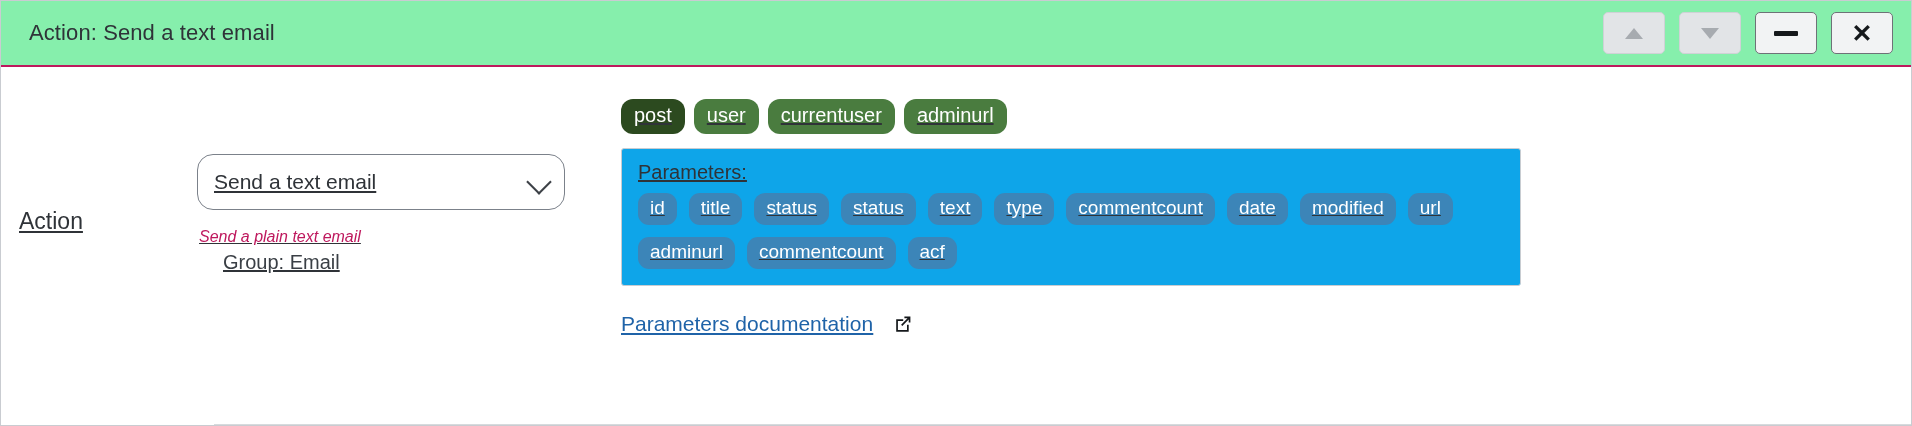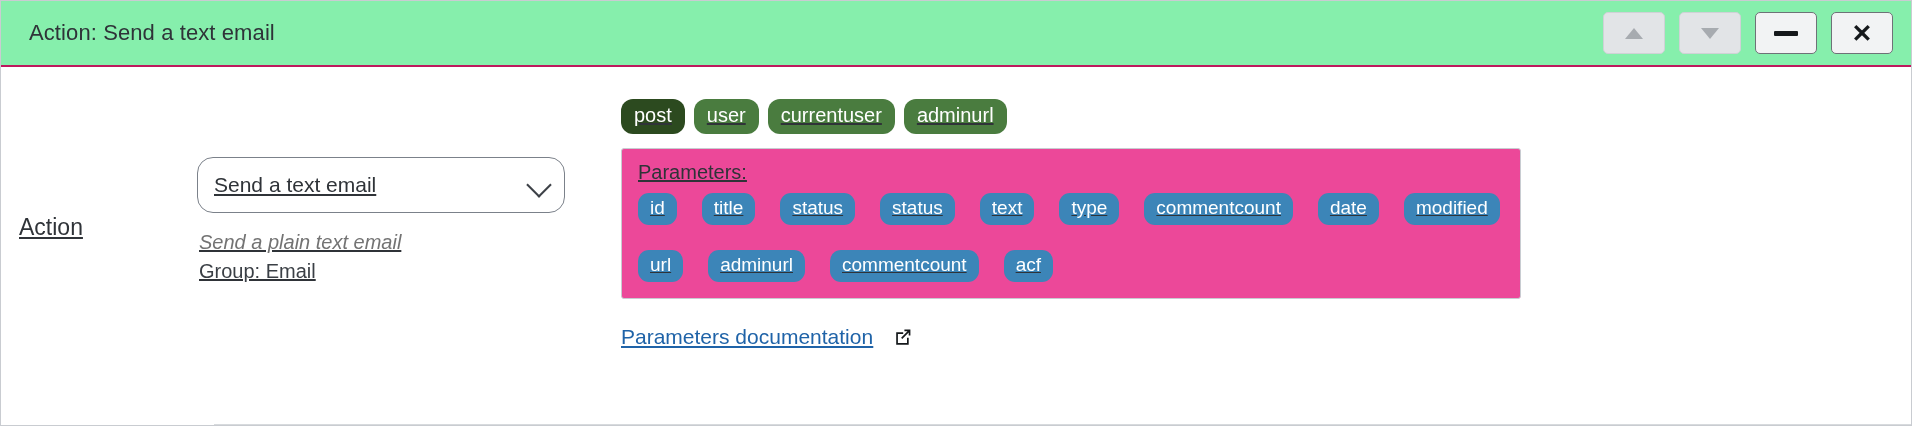--- a/index.html
+++ b/index.html
@@ -145,31 +145,32 @@
     top: 50%;
     width: 16px;
     height: 16px;
     margin-top: -9px;
     border-right: 2.4px solid #3c4147;
     border-bottom: 2.4px solid #3c4147;
     transform: rotate(45deg);
   }
   .field-desc {
     margin-top: 15px;
-    font-size: 20px;
+    font-size: 16px;
     font-style: italic;
-    color: #737373;
+    color: #be185d;
     line-height: 1.45;
     padding-left: 2px;
   }
   .field-group {
     font-size: 20px;
     color: #3a3f45;
     line-height: 1.45;
     padding-left: 2px;
+    margin-left: 24px;
   }
 
   
   .right-col {
     flex: 1;
     padding-right: 24px;
     box-sizing: border-box;
   }
 
   .tag-row {
@@ -189,34 +190,34 @@
     user-select: none;
   }
   .tag.active {
     background: #2c4a1f;
   }
 
   .params-box {
     margin-top: 14px;
     border: 1px solid #c8ccd1;
     border-radius: 3px;
-    background: #ec4899;
+    background: #0ea5e9;
     padding: 12px 16px 16px;
     box-sizing: border-box;
     width: 900px;
   }
   .params-title {
     font-size: 20px;
     color: #2f3338;
     margin-bottom: 9px;
   }
   .pill-row {
     display: flex;
     flex-wrap: wrap;
-    gap: 25px;
+    gap: 12px;
   }
   .pill {
     background: #3c85b8;
     color: #ffffff;
     border-radius: 11px;
     padding: 4px 12px 6px;
     font-size: 19px;
     line-height: 1.15;
     white-space: nowrap;
     user-select: none;

